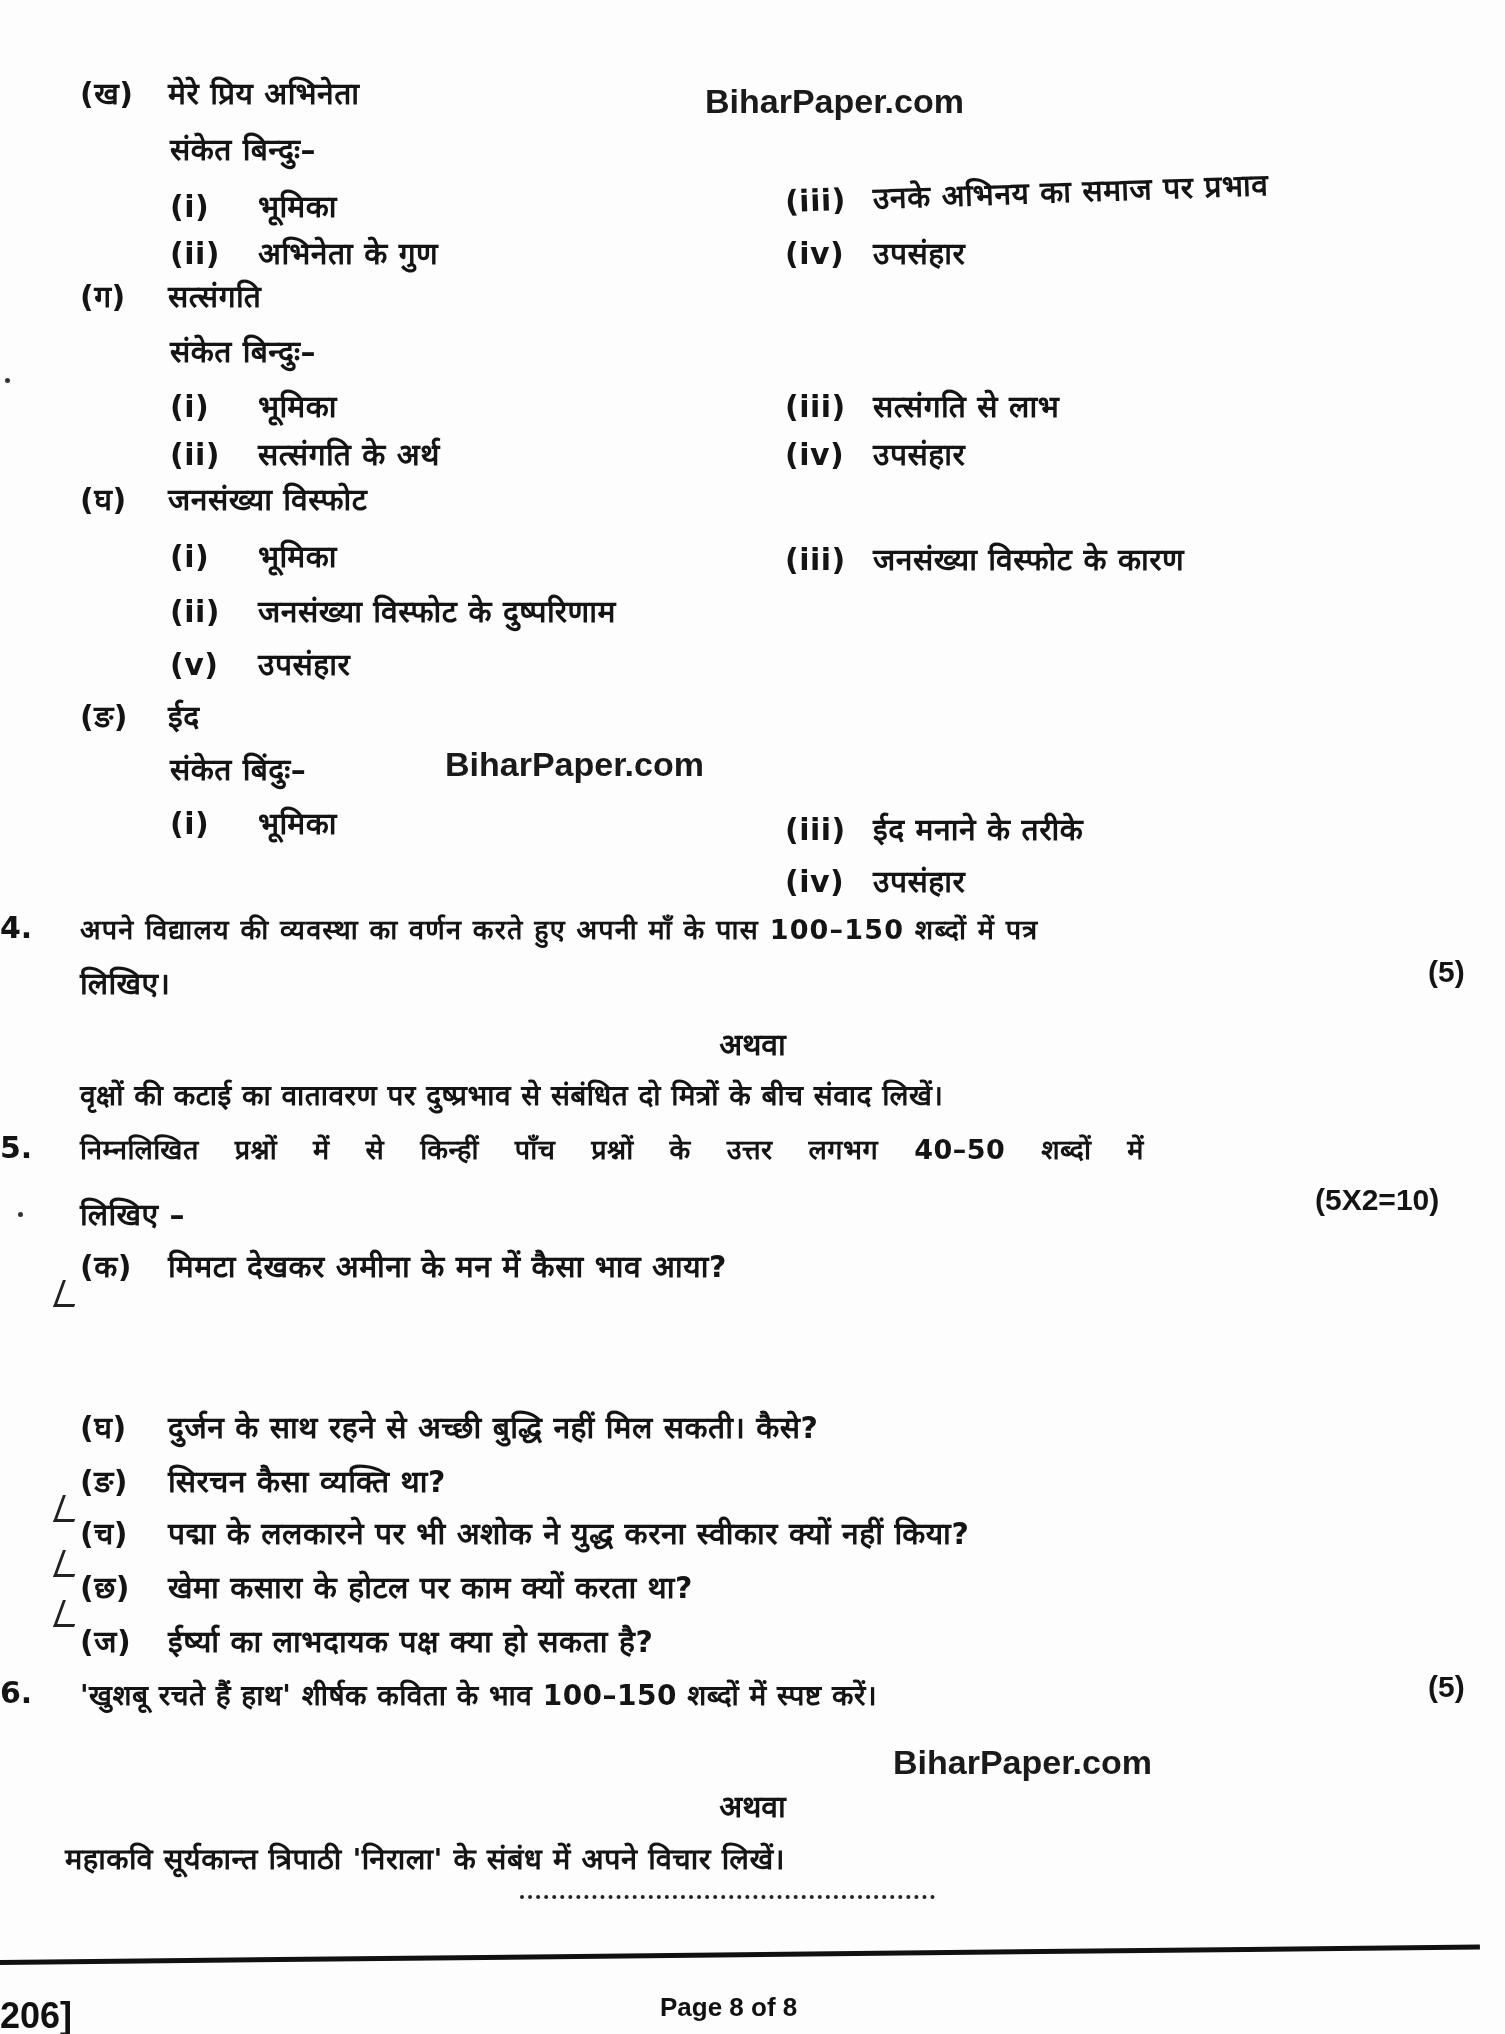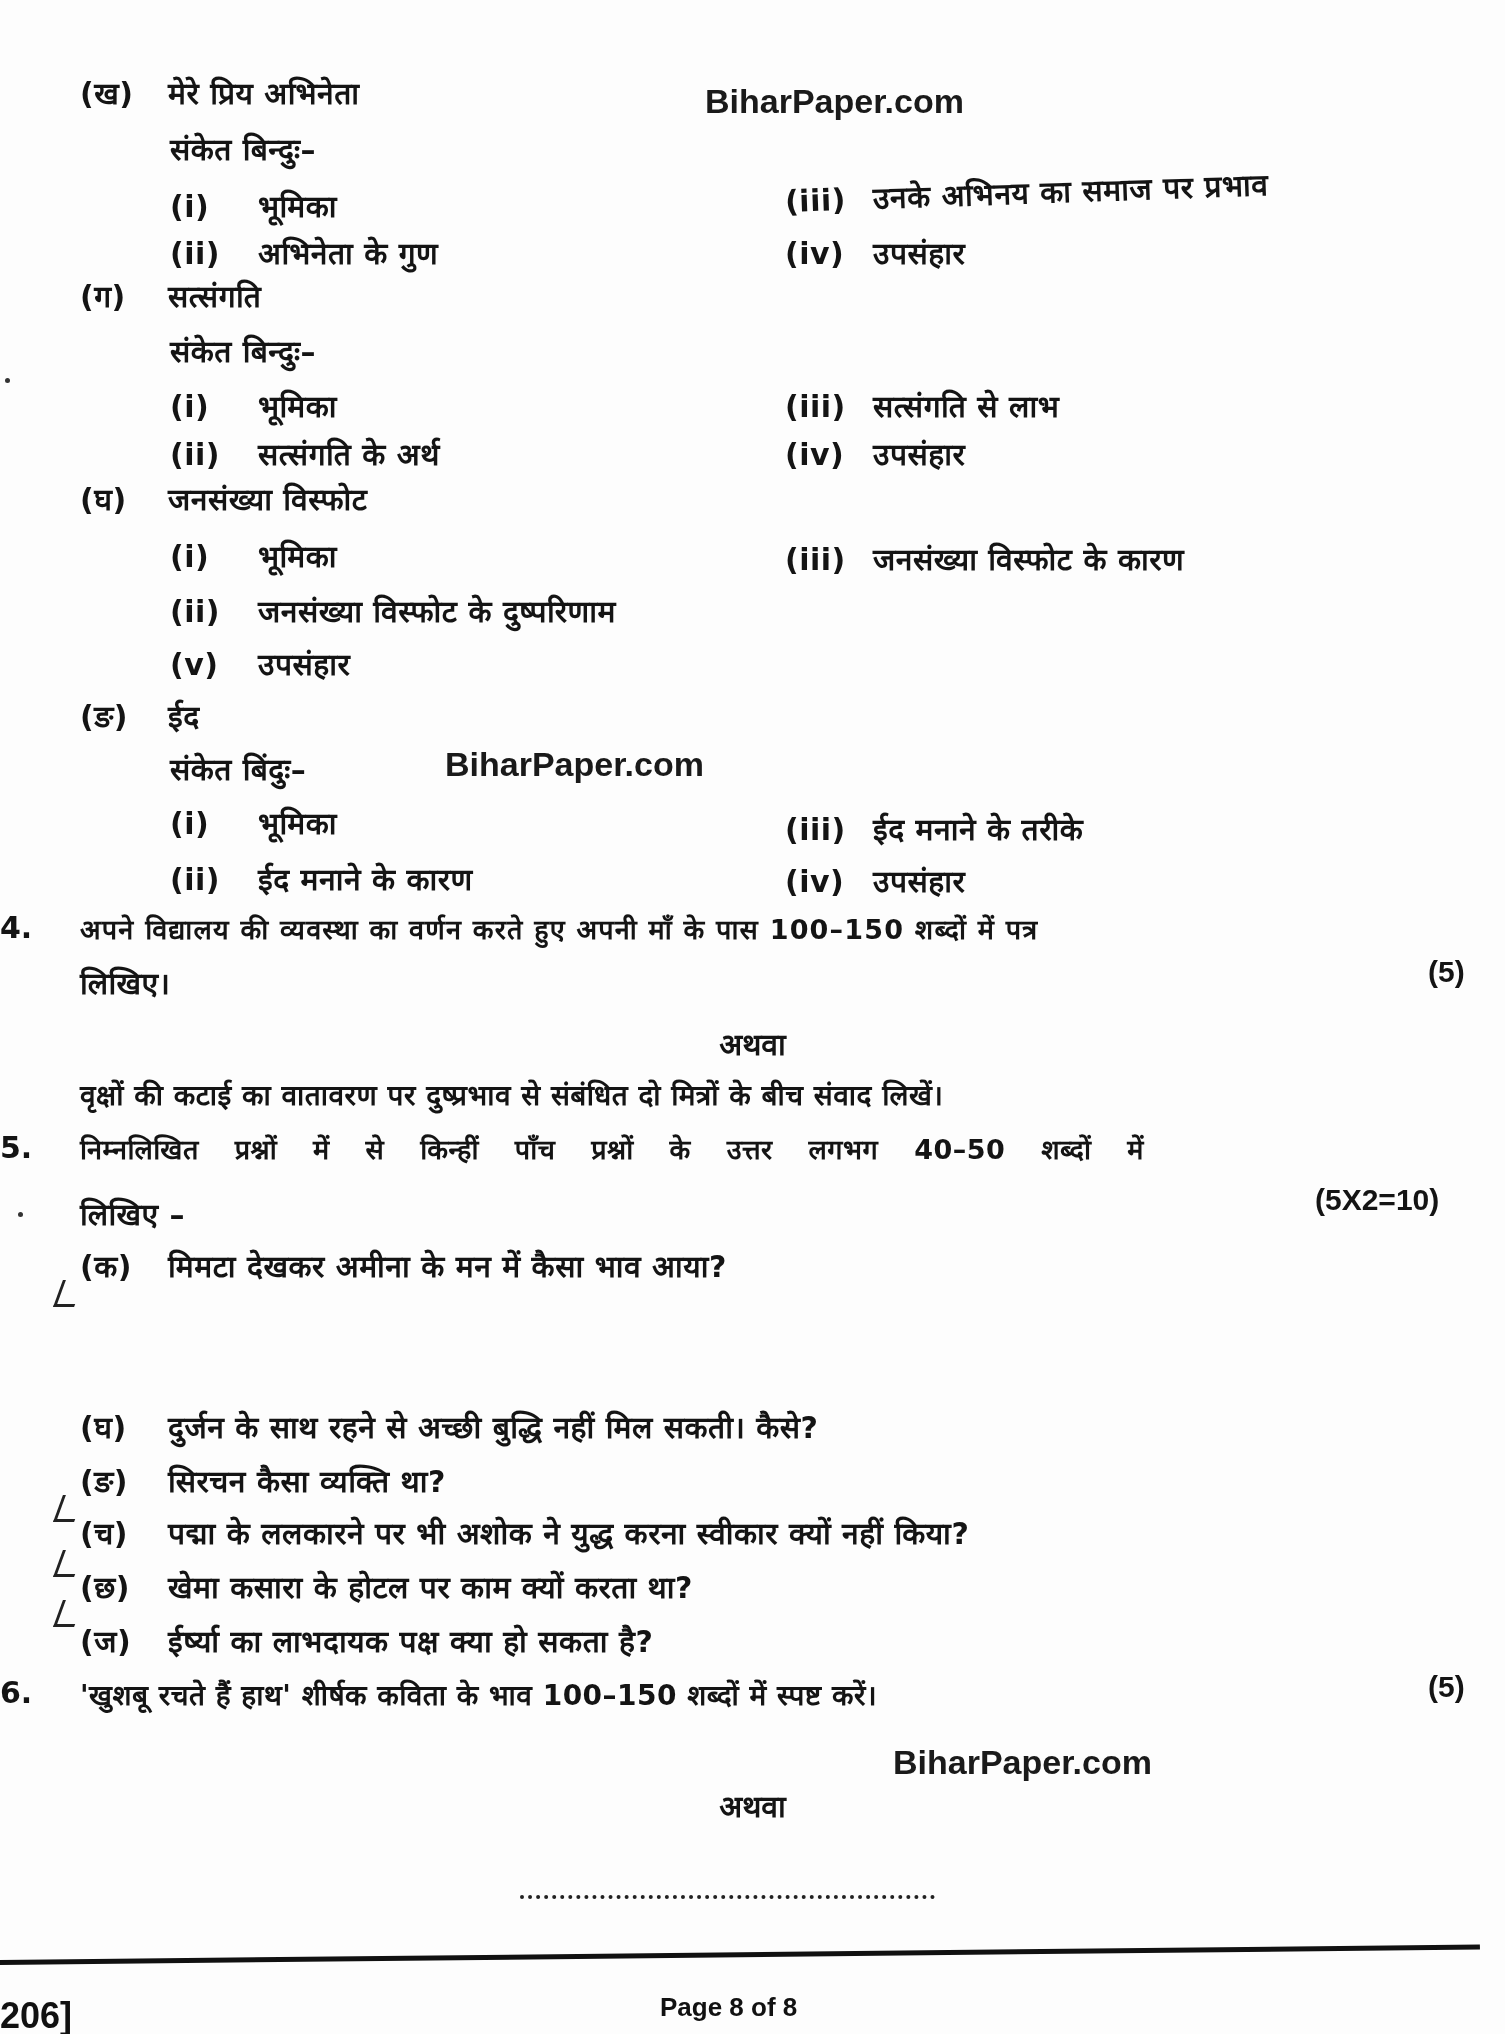--- a/index.html
+++ b/index.html
@@ -79,23 +79,20 @@
     <span class="lbl">(v)</span><span>उपसंहार</span>
   </div>
 
   <div class="t" style="left:80px;top:695px;">
     <span class="lbl">(ङ)</span><span>ईद</span>
   </div>
   <div class="t" style="left:170px;top:748px;">संकेत बिंदुः–</div>
   <div class="t" style="left:170px;top:802px;">
     <span class="lbl">(i)</span><span>भूमिका</span>
   </div>
-  <div class="t" style="left:170px;top:858px;">
-    <span class="lbl">(ii)</span><span>ईद मनाने के कारण</span>
-  </div>
   <div class="t" style="left:785px;top:808px;">
     <span class="lbl">(iii)</span><span>ईद मनाने के तरीके</span>
   </div>
   <div class="t" style="left:785px;top:860px;">
     <span class="lbl">(iv)</span><span>उपसंहार</span>
   </div>
 
   <div class="qnum" style="left:0px;top:910px;">4.</div>
   <div class="t" style="left:80px;top:910px;font-size:27px;letter-spacing:1.2px;">अपने विद्यालय की व्यवस्था का वर्णन करते हुए अपनी माँ के पास 100–150 शब्दों में पत्र</div>
   <div class="t" style="left:80px;top:962px;">लिखिए।</div>
@@ -129,19 +126,20 @@
   </div>
   <div class="tick" style="left:58px;top:1600px;"></div>
   <div class="t" style="left:80px;top:1620px;">
     <span class="lbl">(ज)</span><span>ईर्ष्या का लाभदायक पक्ष क्या हो सकता है?</span>
   </div>
 
   <div class="qnum" style="left:0px;top:1675px;">6.</div>
   <div class="t" style="left:80px;top:1675px;font-size:28px;">'खुशबू रचते हैं हाथ' शीर्षक कविता के भाव 100–150 शब्दों में स्पष्ट करें।</div>
   <div class="marks" style="left:1428px;top:1670px;">(5)</div>
   <div class="center" style="top:1785px;">अथवा</div>
+  <div class="t" style="left:65px;top:1838px;font-size:29px;">महाकवि सूर्यकान्त त्रिपाठी 'निराला' के संबंध में अपने विचार लिखें।</div>
 
   <div class="dash"></div>
 
   <div class="rule"></div>
   <div class="footer-code">206]</div>
   <div class="footer-page">Page 8 of 8</div>
 </div>
 
 </body></html>

